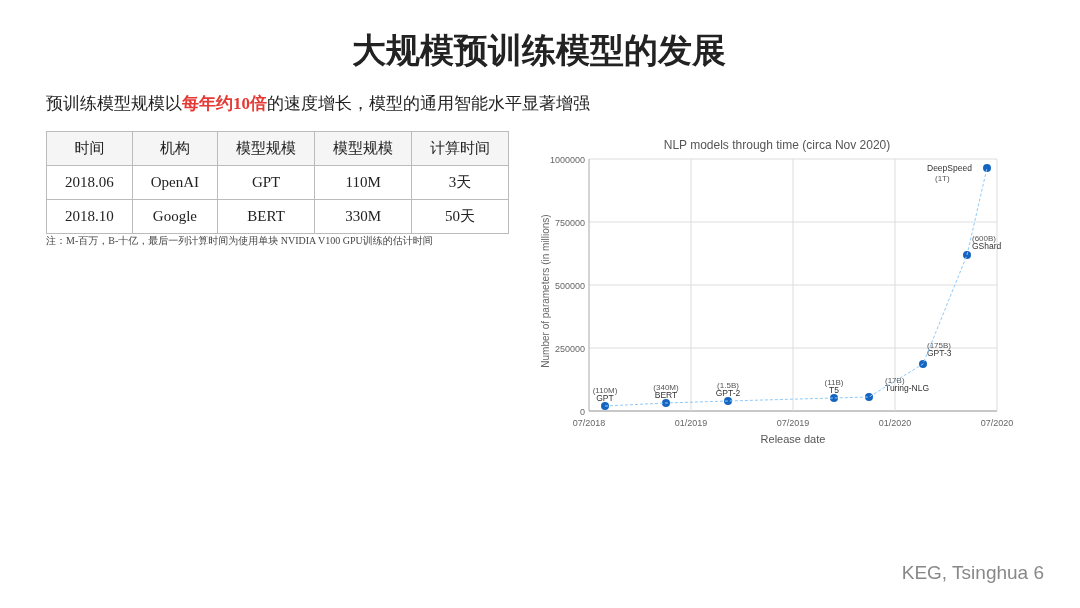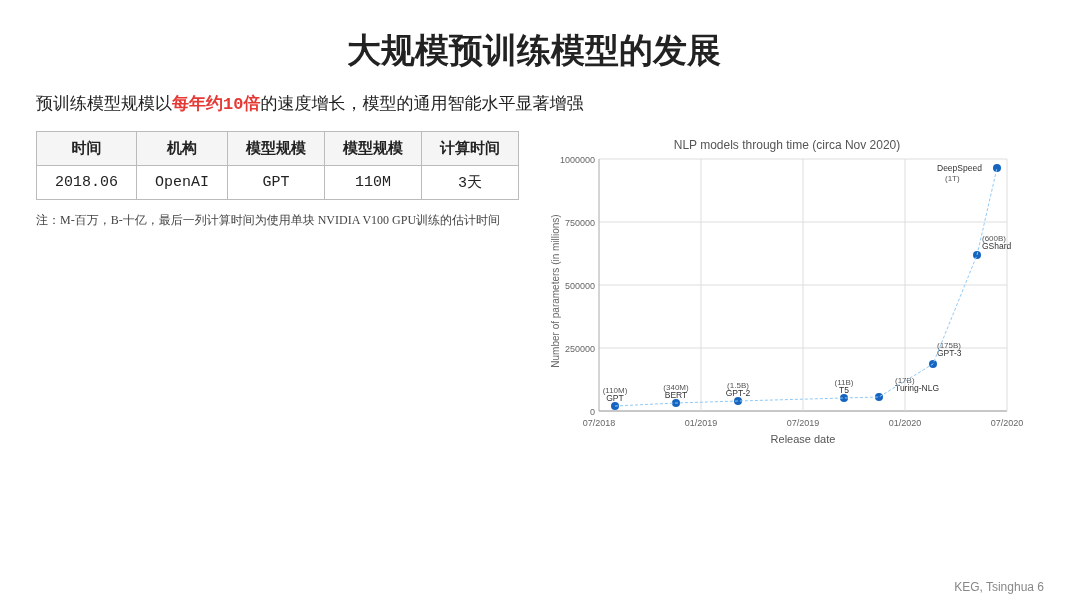--- a/index.html
+++ b/index.html
@@ -7,36 +7,36 @@
       width: 1080px;
       height: 608px;
       background: #fff;
       font-family: 'SimSun', 'STSong', serif;
       overflow: hidden;
       position: relative;
     }
     .slide {
       width: 1080px;
       height: 608px;
-      padding: 28px 48px 20px 36px;
+      padding: 28px 48px 20px 46px;
       position: relative;
     }
     .title {
       text-align: center;
       font-size: 34px;
       font-weight: bold;
       color: #222;
       margin-bottom: 18px;
       font-family: 'SimHei', 'STHeiti', sans-serif;
     }
     .subtitle {
       font-size: 17px;
       color: #222;
       margin-bottom: 16px;
-      font-family: Liberation Mono, monospace;
+      font-family: Liberation Serif, serif;
     }
     .subtitle .highlight {
       color: #e53935;
       font-weight: bold;
     }
     .content-row {
       display: flex;
       gap: 28px;
       align-items: flex-start;
     }
@@ -46,50 +46,48 @@
     table {
       border-collapse: collapse;
       font-size: 15px;
       min-width: 420px;
     }
     table th, table td {
       border: 1px solid #bbb;
       padding: 7px 18px;
       text-align: center;
       color: #222;
-      font-family: Liberation Mono, monospace;
     }
     table th {
       background: #f5f5f5;
-      font-weight: bold;
+      font-weight: normal;
       font-family: 'SimHei', 'STHeiti', sans-serif;
     }
     table td {
       background: #fff;
     }
     .note {
-      font-size: 12px;
+      font-size: 10px;
       color: #444;
-      margin-top: 12px;
     }
     .chart-section {
       flex: 1 1 auto;
       position: relative;
     }
     .chart-container {
       position: relative;
       width: 480px;
       height: 340px;
       text-align: right;
     }
     .footer {
       position: absolute;
-      bottom: 14px;
+      bottom: 24px;
       right: 36px;
-      font-size: 12px;
+      font-size: 19px;
       color: #888;
       font-family: Arial, sans-serif;
     }
   </style>
 </head>
 <body>
 
 <div class="slide">
   <div class="title">大规模预训练模型的发展</div>
 
@@ -110,20 +108,27 @@
           </tr>
         </thead>
         <tbody id="table-body">
         <tr>
               <td>2018.06</td>
               <td>OpenAI</td>
               <td>GPT</td>
               <td>110M</td>
               <td>3天</td>
             </tr>
+            <tr>
+              <td>2018.10</td>
+              <td>Google</td>
+              <td>BERT</td>
+              <td>330M</td>
+              <td>50天</td>
+            </tr>
           </tbody>
       </table>
       <div class="note">注：M-百万，B-十亿，最后一列计算时间为使用单块 NVIDIA V100 GPU训练的估计时间</div>
     </div>
 
     <div class="chart-section">
       <div class="chart-container">
         <svg width="480" height="340">
 
           <text x="240" y="18" text-anchor="middle" font-size="12" fill="#555" font-family="Arial, sans-serif">NLP models through time (circa Nov 2020)</text>

